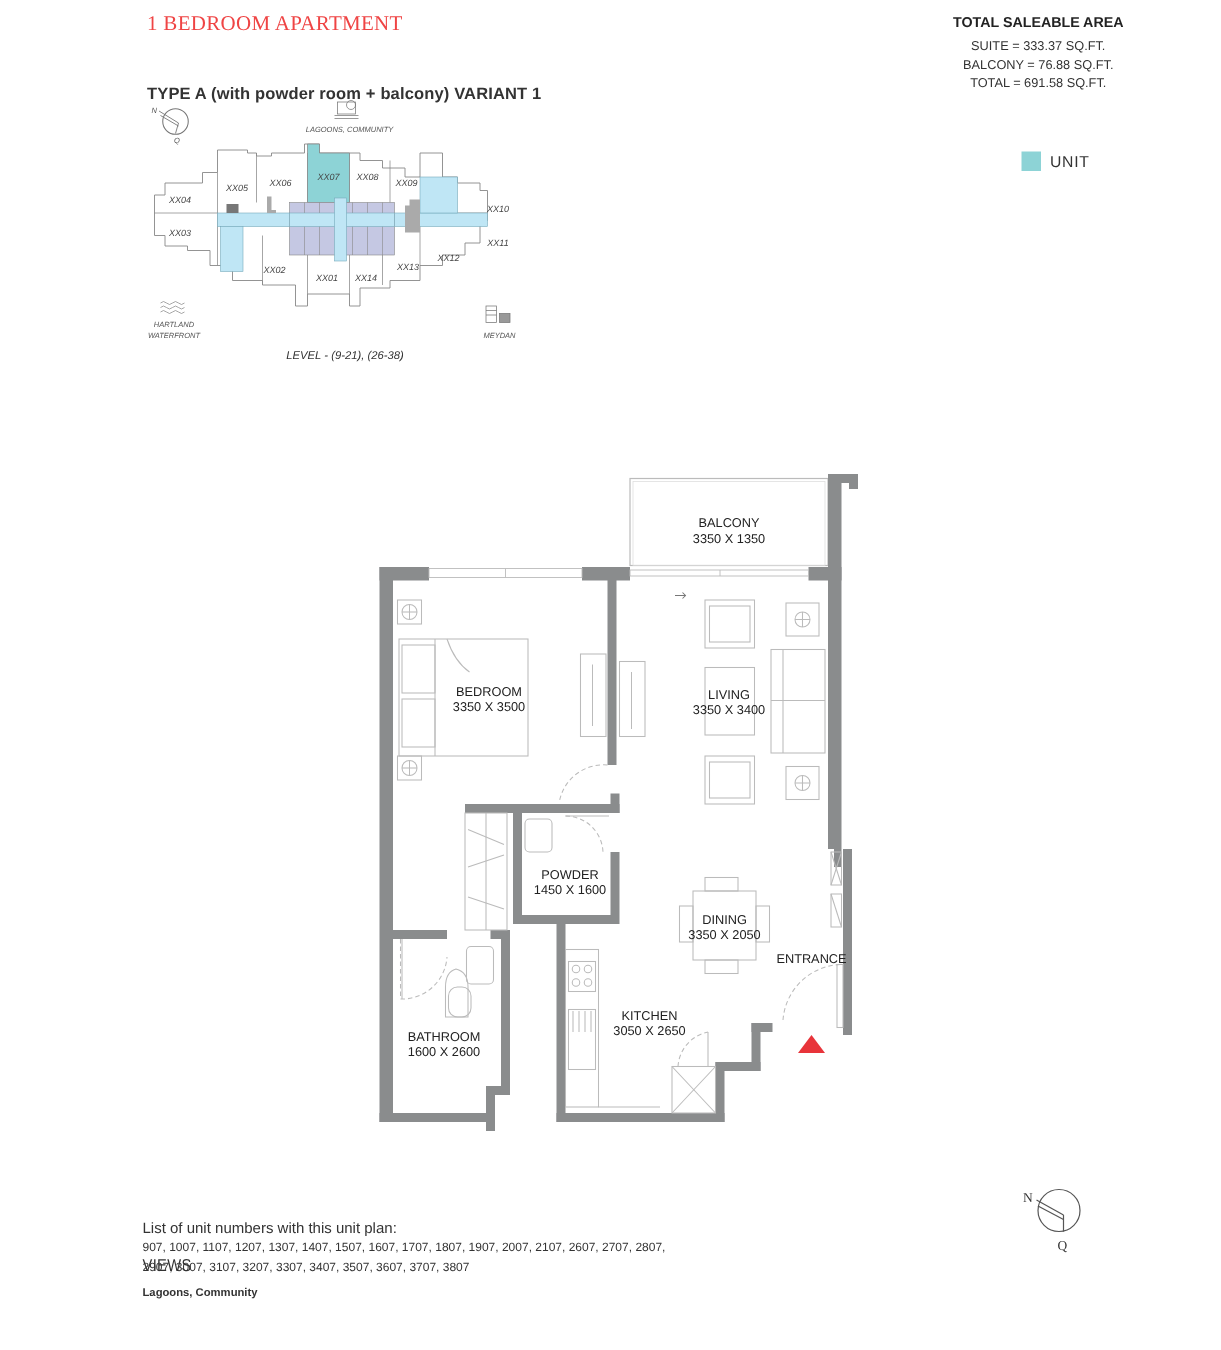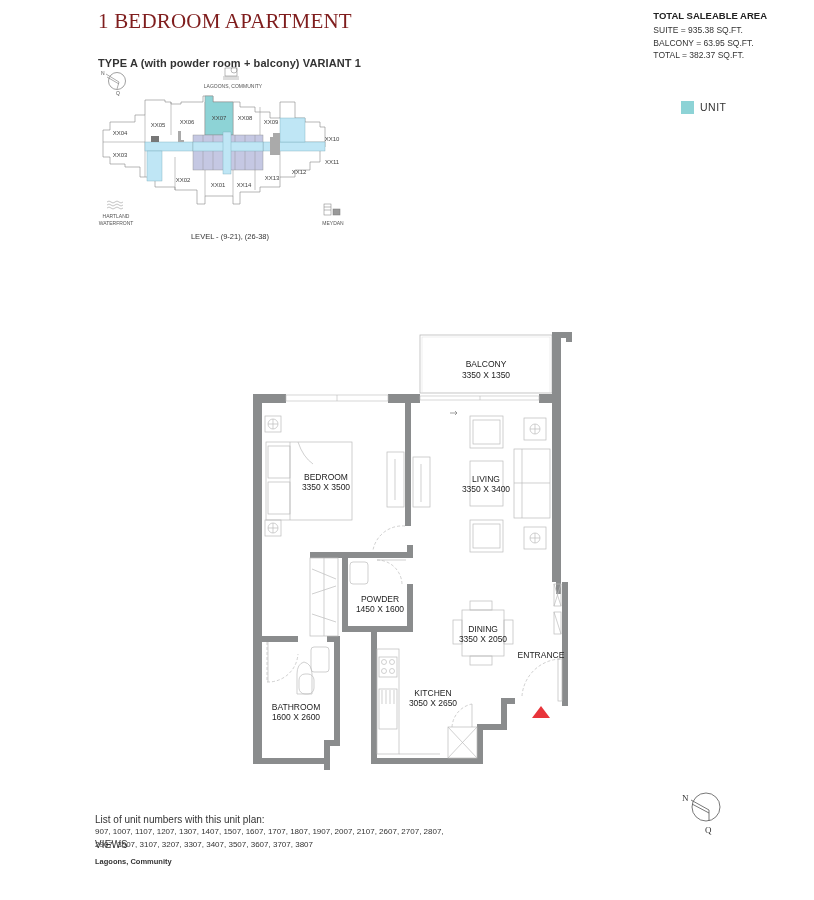--- a/index.html
+++ b/index.html
@@ -1,47 +1,47 @@
 <!DOCTYPE html>
 <html><head>
 <meta charset="utf-8">
 <style>
   * { margin: 0; padding: 0; box-sizing: border-box; }
   body { width: 814px; height: 900px; background: #ffffff; position: relative; overflow: hidden; font-family: "Liberation Sans", sans-serif; color: #222; }
-  .title { position: absolute; left: 98px; top: 9px; font-family: "Liberation Serif", serif; font-size: 21px; letter-spacing: 0.2px; color: #7f1d1d; }
+  .title { position: absolute; left: 98px; top: 9px; font-family: "Liberation Serif", serif; font-size: 14px; letter-spacing: 0.2px; color: #ef4444; }
   .subtitle { position: absolute; left: 98px; top: 31px; font-size: 11px; font-weight: bold; color: #333; letter-spacing: 0.1px; margin-top: 26px; }
-  .area { position: absolute; right: 47px; top: 10px; text-align: left; }
+  .area { position: absolute; right: 65px; top: 10px; text-align: center; }
   .area .area-title { font-size: 9.5px; font-weight: bold; color: #222; margin-bottom: 3px; }
   .area .area-line { font-size: 8.5px; color: #333; line-height: 12.5px; }
-  .legend { position: absolute; left: 681px; top: 101px; display: flex; align-items: flex-start; }
+  .legend { position: absolute; left: 681px; top: 101px; display: flex; align-items: center; }
   .legend .swatch { width: 13px; height: 13px; background: #8dd3d6; margin-right: 6px; }
   .legend .label { font-size: 10.5px; color: #333; letter-spacing: 0.5px; }
-  .keyplan { position: absolute; left: 95px; top: 62px; width: 270px; height: 185px; }
-  .plan { position: absolute; left: 240px; top: 324px; width: 345px; height: 450px; text-align: right; }
+  .keyplan { position: absolute; left: 95px; top: 62px; width: 270px; height: 185px; font-style: italic; }
+  .plan { position: absolute; left: 240px; top: 308px; width: 345px; height: 450px; text-align: right; }
   .compass-big { position: absolute; left: 675px; top: 785px; width: 60px; height: 55px; }
   .footer-note { position: absolute; left: 95px; top: 814px; font-size: 10px; color: #333; }
   .views-title { position: absolute; left: 95px; top: 838px; font-size: 11.5px; color: #333; letter-spacing: 0.3px; transform: scaleX(0.85); transform-origin: left; }
   .views-sub { position: absolute; left: 95px; top: 857px; font-size: 7.5px; font-weight: bold; color: #333; }
   .units-list { position: absolute; left: 95px; top: 826px; width: 360px; font-size: 8px; color: #333; line-height: 12.5px; }
   .plan-label { font-family: "Liberation Sans", sans-serif; font-size: 8.5px; fill: #222; }
   .kp-label { font-family: "Liberation Sans", sans-serif; font-size: 5px; fill: #555; }
   .kp-text { font-family: "Liberation Sans", sans-serif; font-size: 6px; fill: #444; }
   .kp-level { font-family: "Liberation Sans", sans-serif; font-size: 7.5px; fill: #333; }
 </style>
 </head>
 <body>
 
 <div class="title">1 BEDROOM APARTMENT</div>
 <div class="subtitle">TYPE A (with powder room + balcony) VARIANT 1</div>
 
 <div class="area">
   <div class="area-title">TOTAL SALEABLE AREA</div>
-  <div class="area-line">SUITE = 935.38 SQ.FT.</div>
-  <div class="area-line">BALCONY = 63.95 SQ.FT.</div>
-  <div class="area-line">TOTAL = 382.37 SQ.FT.</div>
+  <div class="area-line">SUITE = 333.37 SQ.FT.</div>
+  <div class="area-line">BALCONY = 76.88 SQ.FT.</div>
+  <div class="area-line">TOTAL = 691.58 SQ.FT.</div>
 </div>
 
 <div class="legend">
   <div class="swatch"></div>
   <div class="label">UNIT</div>
 </div>
 
 <div class="keyplan">
   <svg width="270" height="185" viewBox="0 0 270 185">
 

